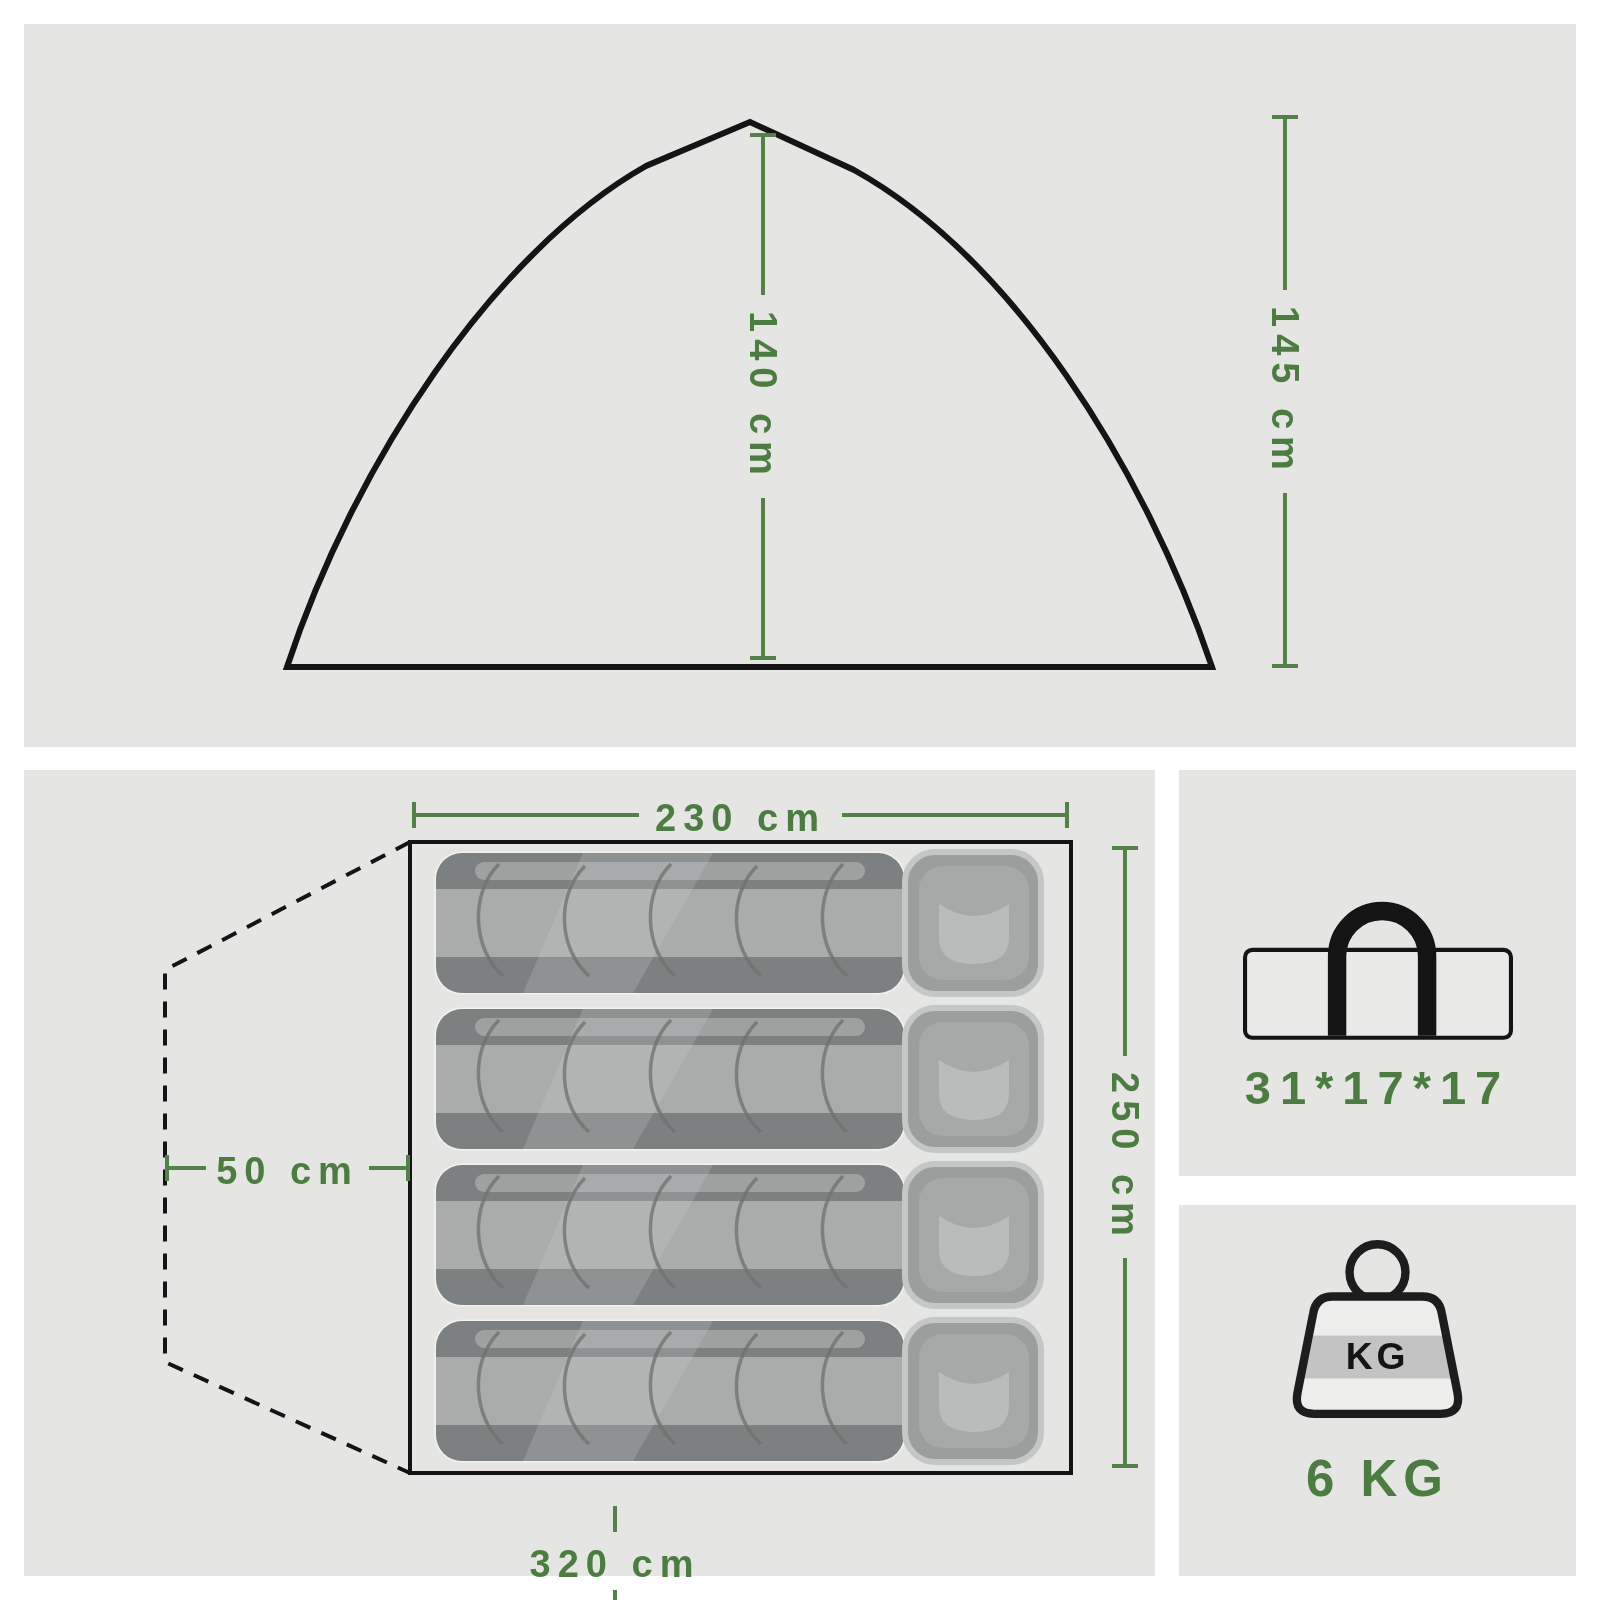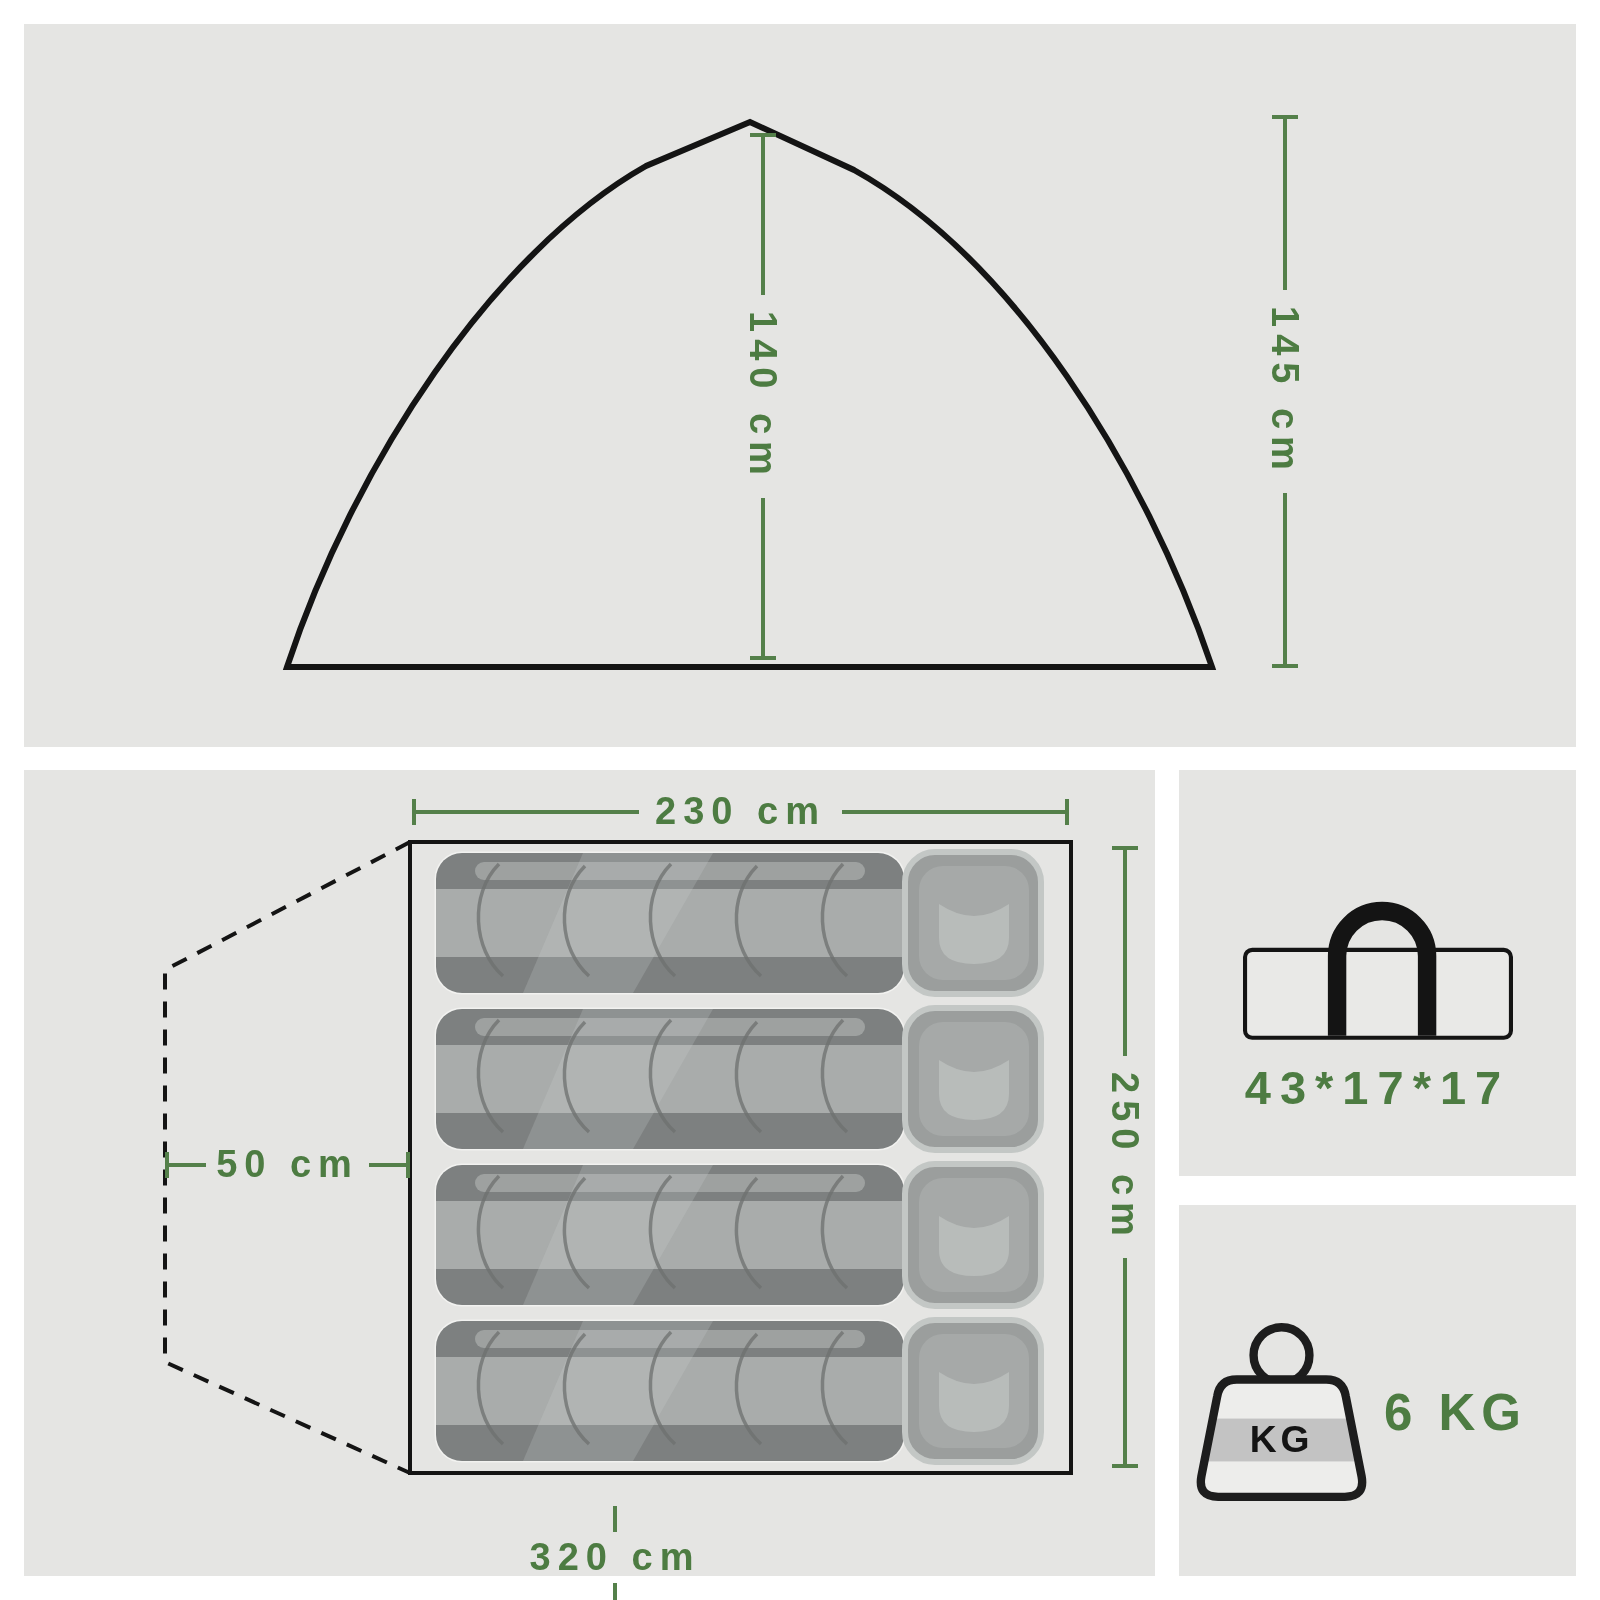--- a/index.html
+++ b/index.html
@@ -7,39 +7,39 @@
     width:1600px;height:1600px;position:relative;background:#ffffff;
     font-family:"Liberation Sans", sans-serif;overflow:hidden;
   }
   .panel{position:absolute;background:#e5e5e3;}
   #panel-side{left:24px;top:24px;width:1552px;height:723px;}
   #panel-floor{left:24px;top:770px;width:1131px;height:806px;}
   #panel-bag{left:1179px;top:770px;width:397px;height:406px;
     display:flex;flex-direction:column;align-items:center;justify-content:flex-start;
     padding-top:100px;box-sizing:border-box;gap:18px;}
   #panel-weight{left:1179px;top:1205px;width:397px;height:371px;
-    display:flex;flex-direction:row;align-items:center;justify-content:flex-start;
-    padding-top:44px;box-sizing:border-box;gap:0;}
+    display:flex;flex-direction:column;align-items:center;justify-content:flex-start;
+    padding-top:30px;box-sizing:border-box;gap:24px;}
 
   .gfx{position:absolute;left:0;top:0;}
 
   
   .dim{position:absolute;display:flex;align-items:center;color:#4d7c42;}
   .dim-h{flex-direction:row;}
   .dim-v{flex-direction:column;}
   .seg{background:#54804a;}
   .dim-h .seg{height:4px;flex:1 1 auto;}
   .dim-v .seg{width:4px;flex:1 1 auto;}
   .cap-v{width:4px;height:26px;background:#54804a;flex:0 0 auto;}
   .cap-h{width:26px;height:4px;background:#54804a;flex:0 0 auto;}
   .dim-label{
     font-weight:bold;font-size:38px;letter-spacing:7px;white-space:nowrap;
     color:#4d7c42;flex:0 0 auto;
   }
-  .dim-h .dim-label{padding:0 16px;}
+  .dim-h .dim-label{padding:0 16px;margin-top:7px;}
   .dim-v .dim-label{writing-mode:vertical-rl;padding:16px 0;}
 
   .value-label{color:#4d7c42;font-weight:bold;white-space:nowrap;}
   #bag-size-label{font-size:47px;letter-spacing:9px;}
   #weight-value-label{font-size:51px;letter-spacing:6px;}
 </style>
 </head>
 <body>
 
 <div class="panel" id="panel-side">
@@ -130,21 +130,21 @@
     <span class="seg"></span>
     <span class="cap-v"></span>
   </div>
 </div>
 
 <div class="panel" id="panel-bag">
   <svg width="270" height="172" viewBox="0 0 264 168">
     <rect x="2" y="78" width="260" height="86" rx="7" fill="#e9e9e7" stroke="#141414" stroke-width="4"></rect>
     <path d="M92 162 L92 84 A 44 44 0 0 1 180 84 L180 162" fill="none" stroke="#141414" stroke-width="18"></path>
   </svg>
-  <div class="value-label" id="bag-size-label">43*17*17</div>
+  <div class="value-label" id="bag-size-label">31*17*17</div>
 </div>
 
 <div class="panel" id="panel-weight">
   <svg width="205" height="190" viewBox="0 0 220 204">
     <defs>
       <clipPath id="trapclip">
         <path d="M62 66 L158 66 Q176 66 179 84 L196 170 Q200 192 178 192 L42 192 Q20 192 24 170 L41 84 Q44 66 62 66 Z"></path>
       </clipPath>
     </defs>
     <circle cx="110" cy="40" r="30" fill="#e5e5e3" stroke="#1d1d1d" stroke-width="9"></circle>

